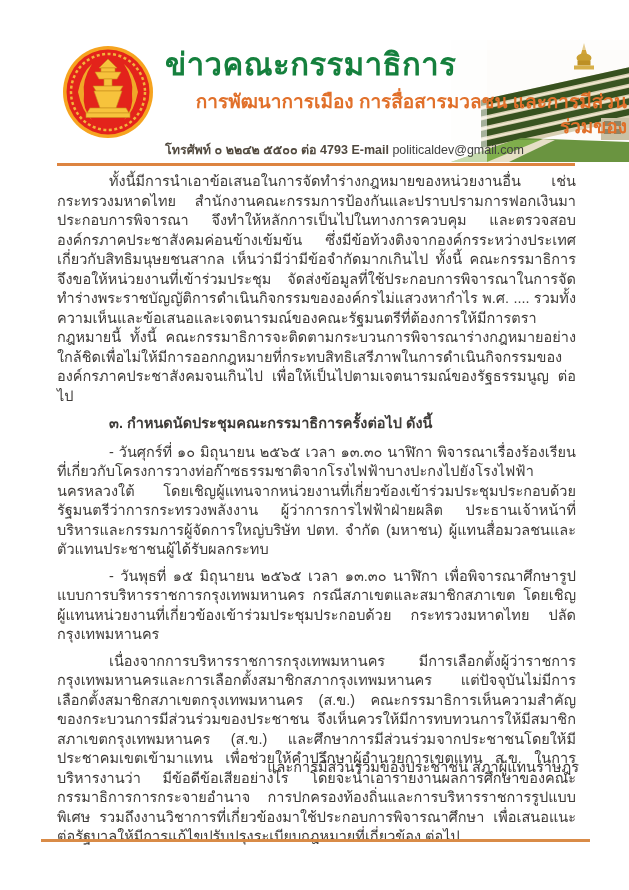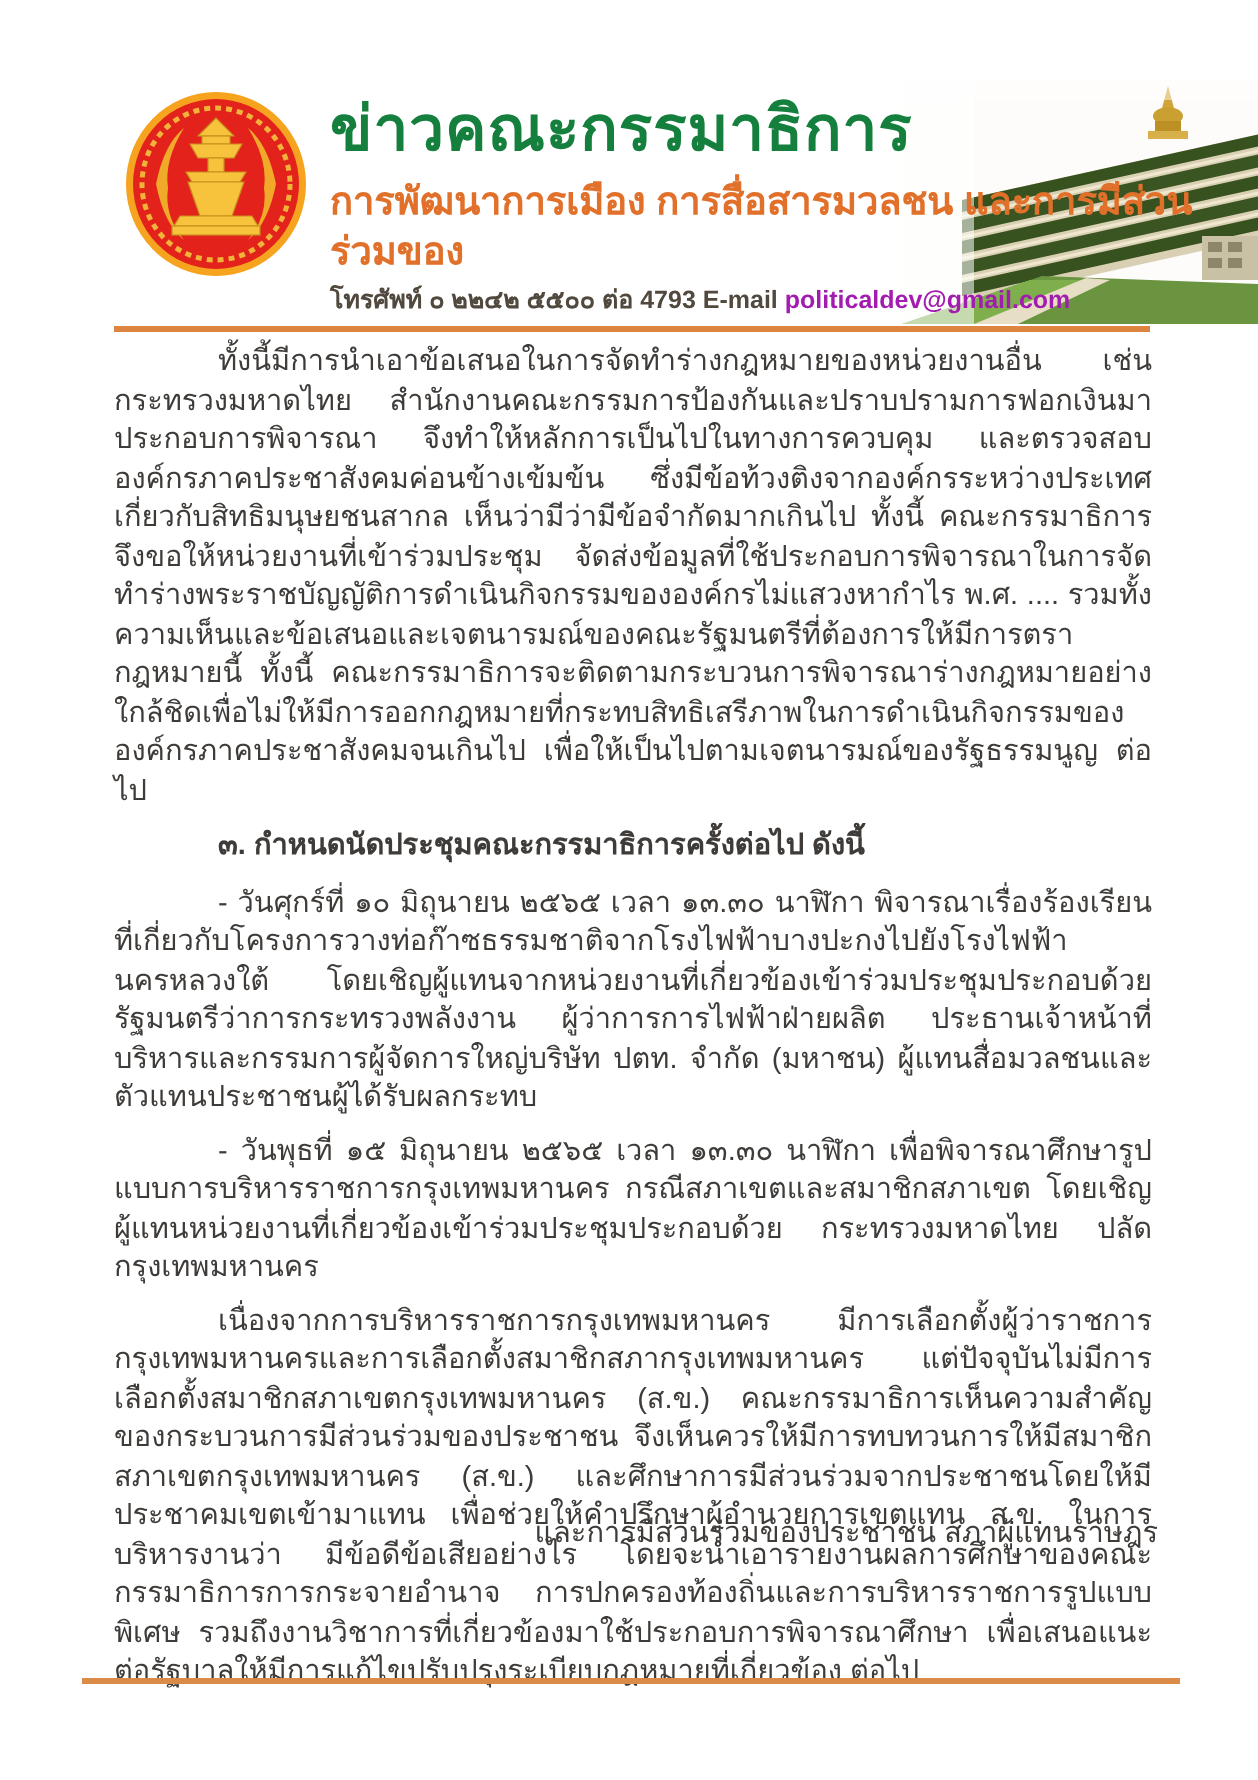--- a/index.html
+++ b/index.html
@@ -21,26 +21,26 @@
   .header-text{
     position:absolute;left:165px;top:46px;width:462px;z-index:1;
   }
   .title{
     font-size:31px;line-height:38px;font-weight:700;color:#15803d;
     letter-spacing:.5px;
   }
   .subtitle{
     font-size:19px;line-height:25px;font-weight:700;color:#e1702a;
   }
-  .subtitle.first{margin-top:5px;}
+  .subtitle.first{margin-top:5px;text-align:right;}
   .contact{
     margin-top:3px;font-size:12.5px;line-height:16px;color:#51493e;
     font-weight:700;
   }
-  .contact .email{font-weight:700;color:#a21caf;}
+  .contact .email{font-weight:400;color:#404040;}
   .rule{
     position:absolute;height:3px;background:#dd8440;z-index:3;
   }
   .rule-top{left:57px;width:518px;top:163px;}
   .rule-bottom{left:41px;width:549px;top:839px;background:#d98b47;}
   
   .content{
     position:absolute;left:57px;top:172px;width:519px;z-index:1;
     font-size:14.5px;line-height:19.5px;color:#3e3b38;
     text-align:justify;

